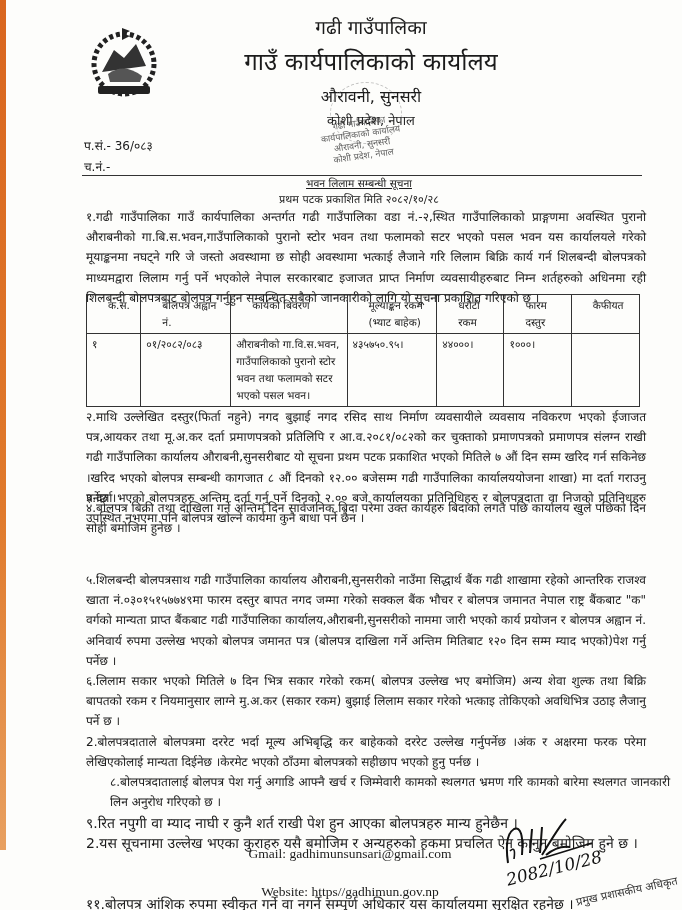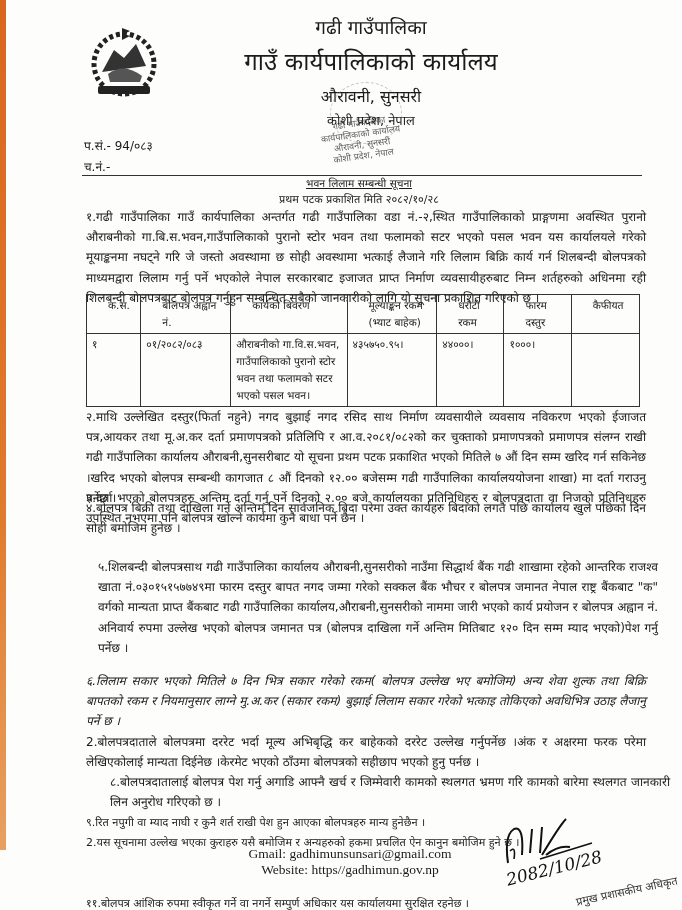--- a/index.html
+++ b/index.html
@@ -62,34 +62,34 @@
     .c-sn { width: 32px; }
     .c-no { width: 82px; }
     .c-desc { width: 130px; text-align: left; }
     .c-val { width: 86px; }
     .c-dep { width: 56px; }
     .c-fee { width: 56px; }
     .c-rem { width: 50px; }
     .p2 { top: 407px; }
     .p3 { top: 488px; }
     .p4 { top: 498px; }
-    .p5 { top: 557px; margin-left: 12px; }
-    .p6 { top: 671px; font-style: italic; }
+    .p5 { top: 570px; }
+    .p6 { top: 671px; }
     .p7 { top: 732px; }
     .p8 { top: 772px; margin-left: 24px; }
     .p9 { top: 813px; }
     .p10 { top: 833px; }
     .p11 { top: 853px; margin-top: 41px; }
-    .p-row { position: absolute; left: 86px; width: 560px; font-size: 11px; line-height: 20.2px; }
+    .p-row { position: absolute; left: 86px; width: 560px; font-size: 14px; line-height: 20.2px; }
     .contact {
       position: absolute; left: 240px; width: 220px; text-align: center;
       font-family: "Liberation Serif", serif; font-size: 13.5px; line-height: 16px;
     }
     .contact.c1 { top: 846px; }
-    .contact.c2 { top: 862px; font-family: Liberation Serif, serif; }
+    .contact.c2 { top: 884px; font-family: Liberation Serif, serif; }
     .sig {
       position: absolute; left: 500px; top: 815px; width: 120px; height: 60px;
     }
     .sig-date {
       position: absolute; left: 505px; top: 858px; font-size: 17px;
       font-family: "DejaVu Serif", serif; font-style: italic; transform: rotate(-14deg);
       color: #111;
     }
     .stamp {
       position: absolute; left: 575px; top: 883px; font-size: 11px; color: #333;
@@ -115,21 +115,21 @@
 <div class="hdr hdr-4">कोशी प्रदेश, नेपाल</div>
 
 <div class="seal-ring"></div>
 <div class="seal">
   <div style="margin-top:28px">गढी गाउँपालिका</div>
   <div>कार्यपालिकाको कार्यालय</div>
   <div>औरावनी, सुनसरी</div>
   <div>कोशी प्रदेश, नेपाल</div>
 </div>
 
-<div class="refno r1">प.सं.- 94/०८३</div>
+<div class="refno r1">प.सं.- 36/०८३</div>
 <div class="refno r2">च.नं.-</div>
 <div class="rule"></div>
 
 <div class="title">भवन लिलाम सम्बन्धी सूचना</div>
 <div class="subtitle">प्रथम पटक प्रकाशित मिति २०८२/१०/२८</div>
 
 <div class="para p1">१.गढी गाउँपालिका गाउँ कार्यपालिका अन्तर्गत गढी गाउँपालिका वडा नं.-२,स्थित गाउँपालिकाको प्राङ्गणमा अवस्थित पुरानो औराबनीको गा.बि.स.भवन,गाउँपालिकाको पुरानो स्टोर भवन तथा फलामको सटर भएको पसल भवन यस कार्यालयले गरेको मूयाङ्कनमा नघट्ने गरि जे जस्तो अवस्थामा छ सोही अवस्थामा भत्काई लैजाने गरि लिलाम बिक्रि कार्य गर्न शिलबन्दी बोलपत्रको माध्यमद्वारा लिलाम गर्नु पर्ने भएकोले नेपाल सरकारबाट इजाजत प्राप्त निर्माण व्यवसायीहरुबाट निम्न शर्तहरुको अधिनमा रही शिलबन्दी बोलपत्रबाट बोलपत्र गर्नुहुन सम्बन्धित सबैको जानकारीको लागि यो सूचना प्रकाशित गरिएको छ ।</div>
 
 <table class="bids">
   <thead>

